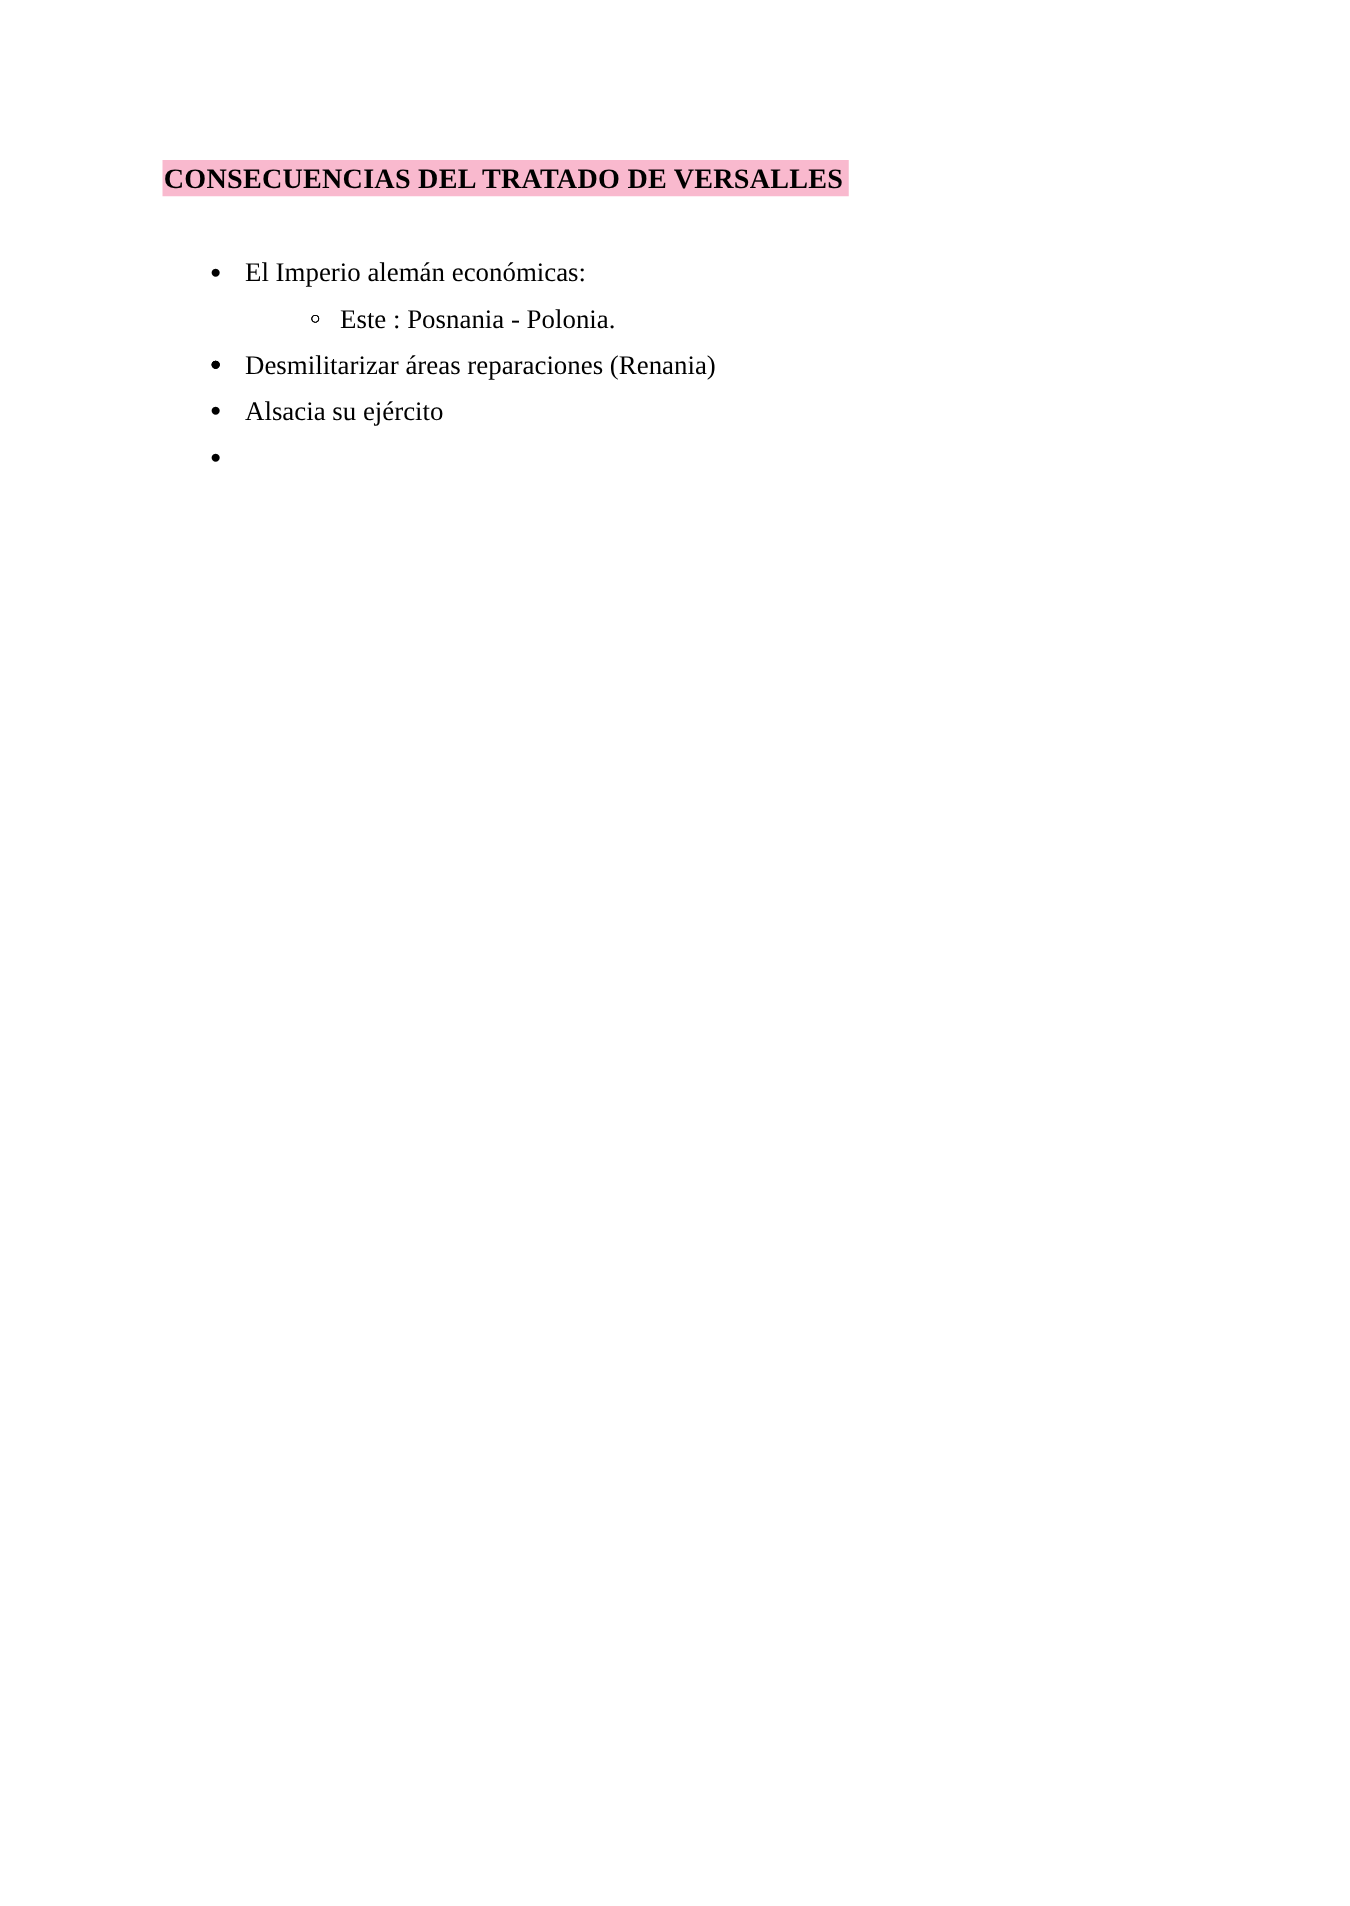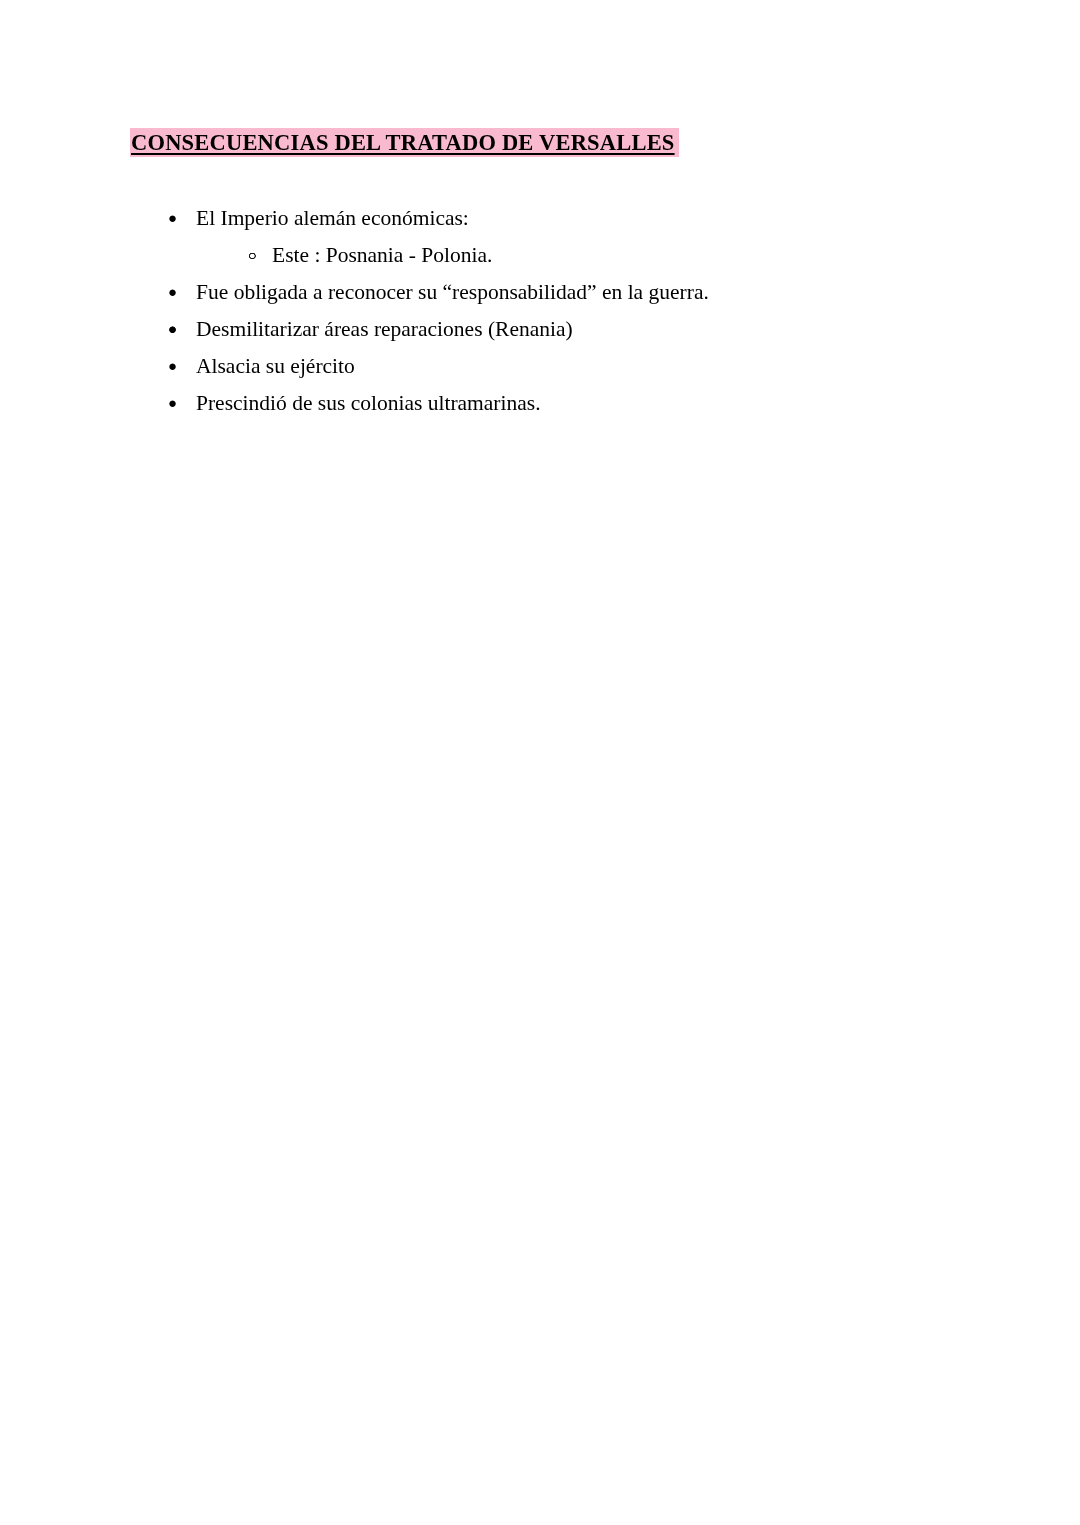--- a/index.html
+++ b/index.html
@@ -22,21 +22,20 @@
   }
   .doc-title {
     margin: 0;
     font-size: 22.5px;
     font-weight: bold;
     line-height: 30px;
     letter-spacing: 0.2px;
   }
   .doc-title .highlight {
     background: #f9b9ce;
-    text-decoration: underline;
     text-decoration-thickness: 2px;
     text-underline-offset: 3px;
     padding: 2px 4px 2px 1px;
   }
   ul.l1 {
     margin: 42px 0 0 0;
     padding: 0 0 0 50px;
     list-style: none;
   }
   ul.l1 > li {
@@ -92,37 +91,35 @@
         </li>
         <li>
           <span class="marker">○</span>
           <span>Este : Posnania - Polonia.</span>
         </li>
       </ul>
     </li>
 
     <li>
       <span class="marker">●</span>
-      <span>Fue obligada a reconocer su “responsabilidad” en la guerra.</span>
     </li>
 
     <li>
       <span class="marker">●</span>
     </li>
 
     <li>
       <span class="marker">●</span>
       <span>Desmilitarizar áreas reparaciones (Renania)</span>
     </li>
 
     <li>
       <span class="marker">●</span>
       <span>Alsacia su ejército</span>
     </li>
 
     <li>
       <span class="marker">●</span>
-      <span>Prescindió de sus colonias ultramarinas.</span>
     </li>
 
   </ul>
 
 </div>
 
 </body></html>

